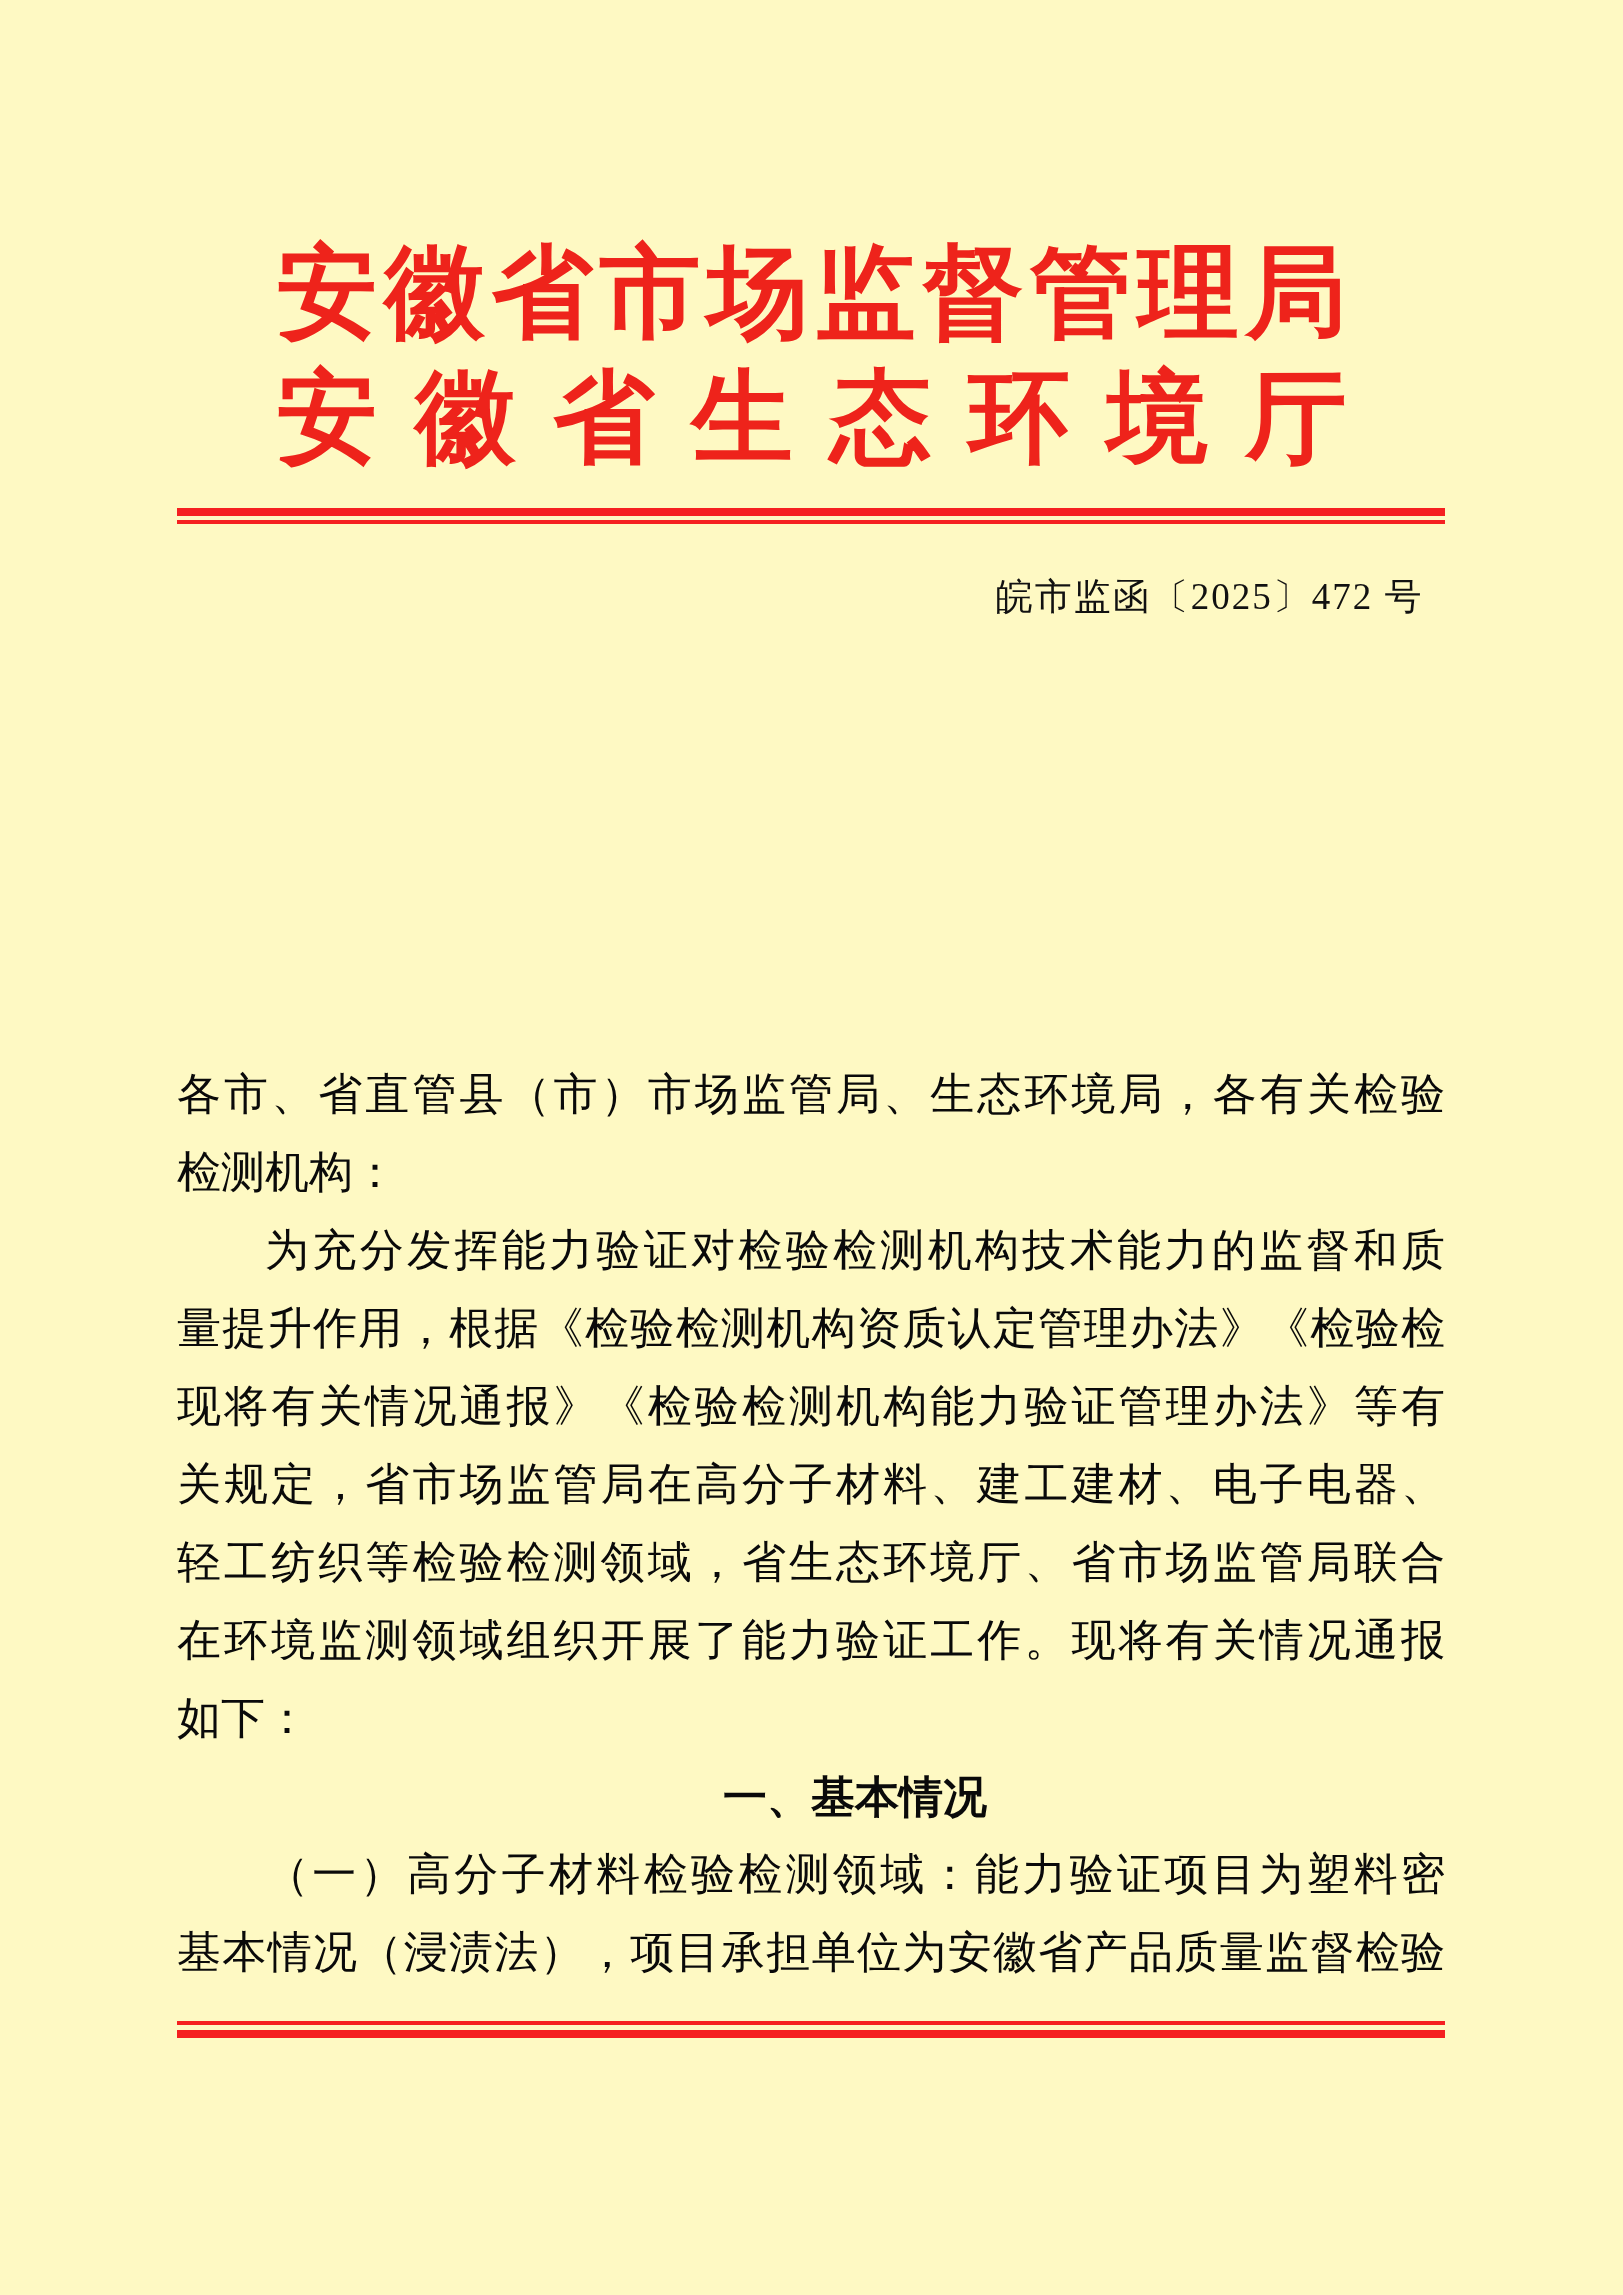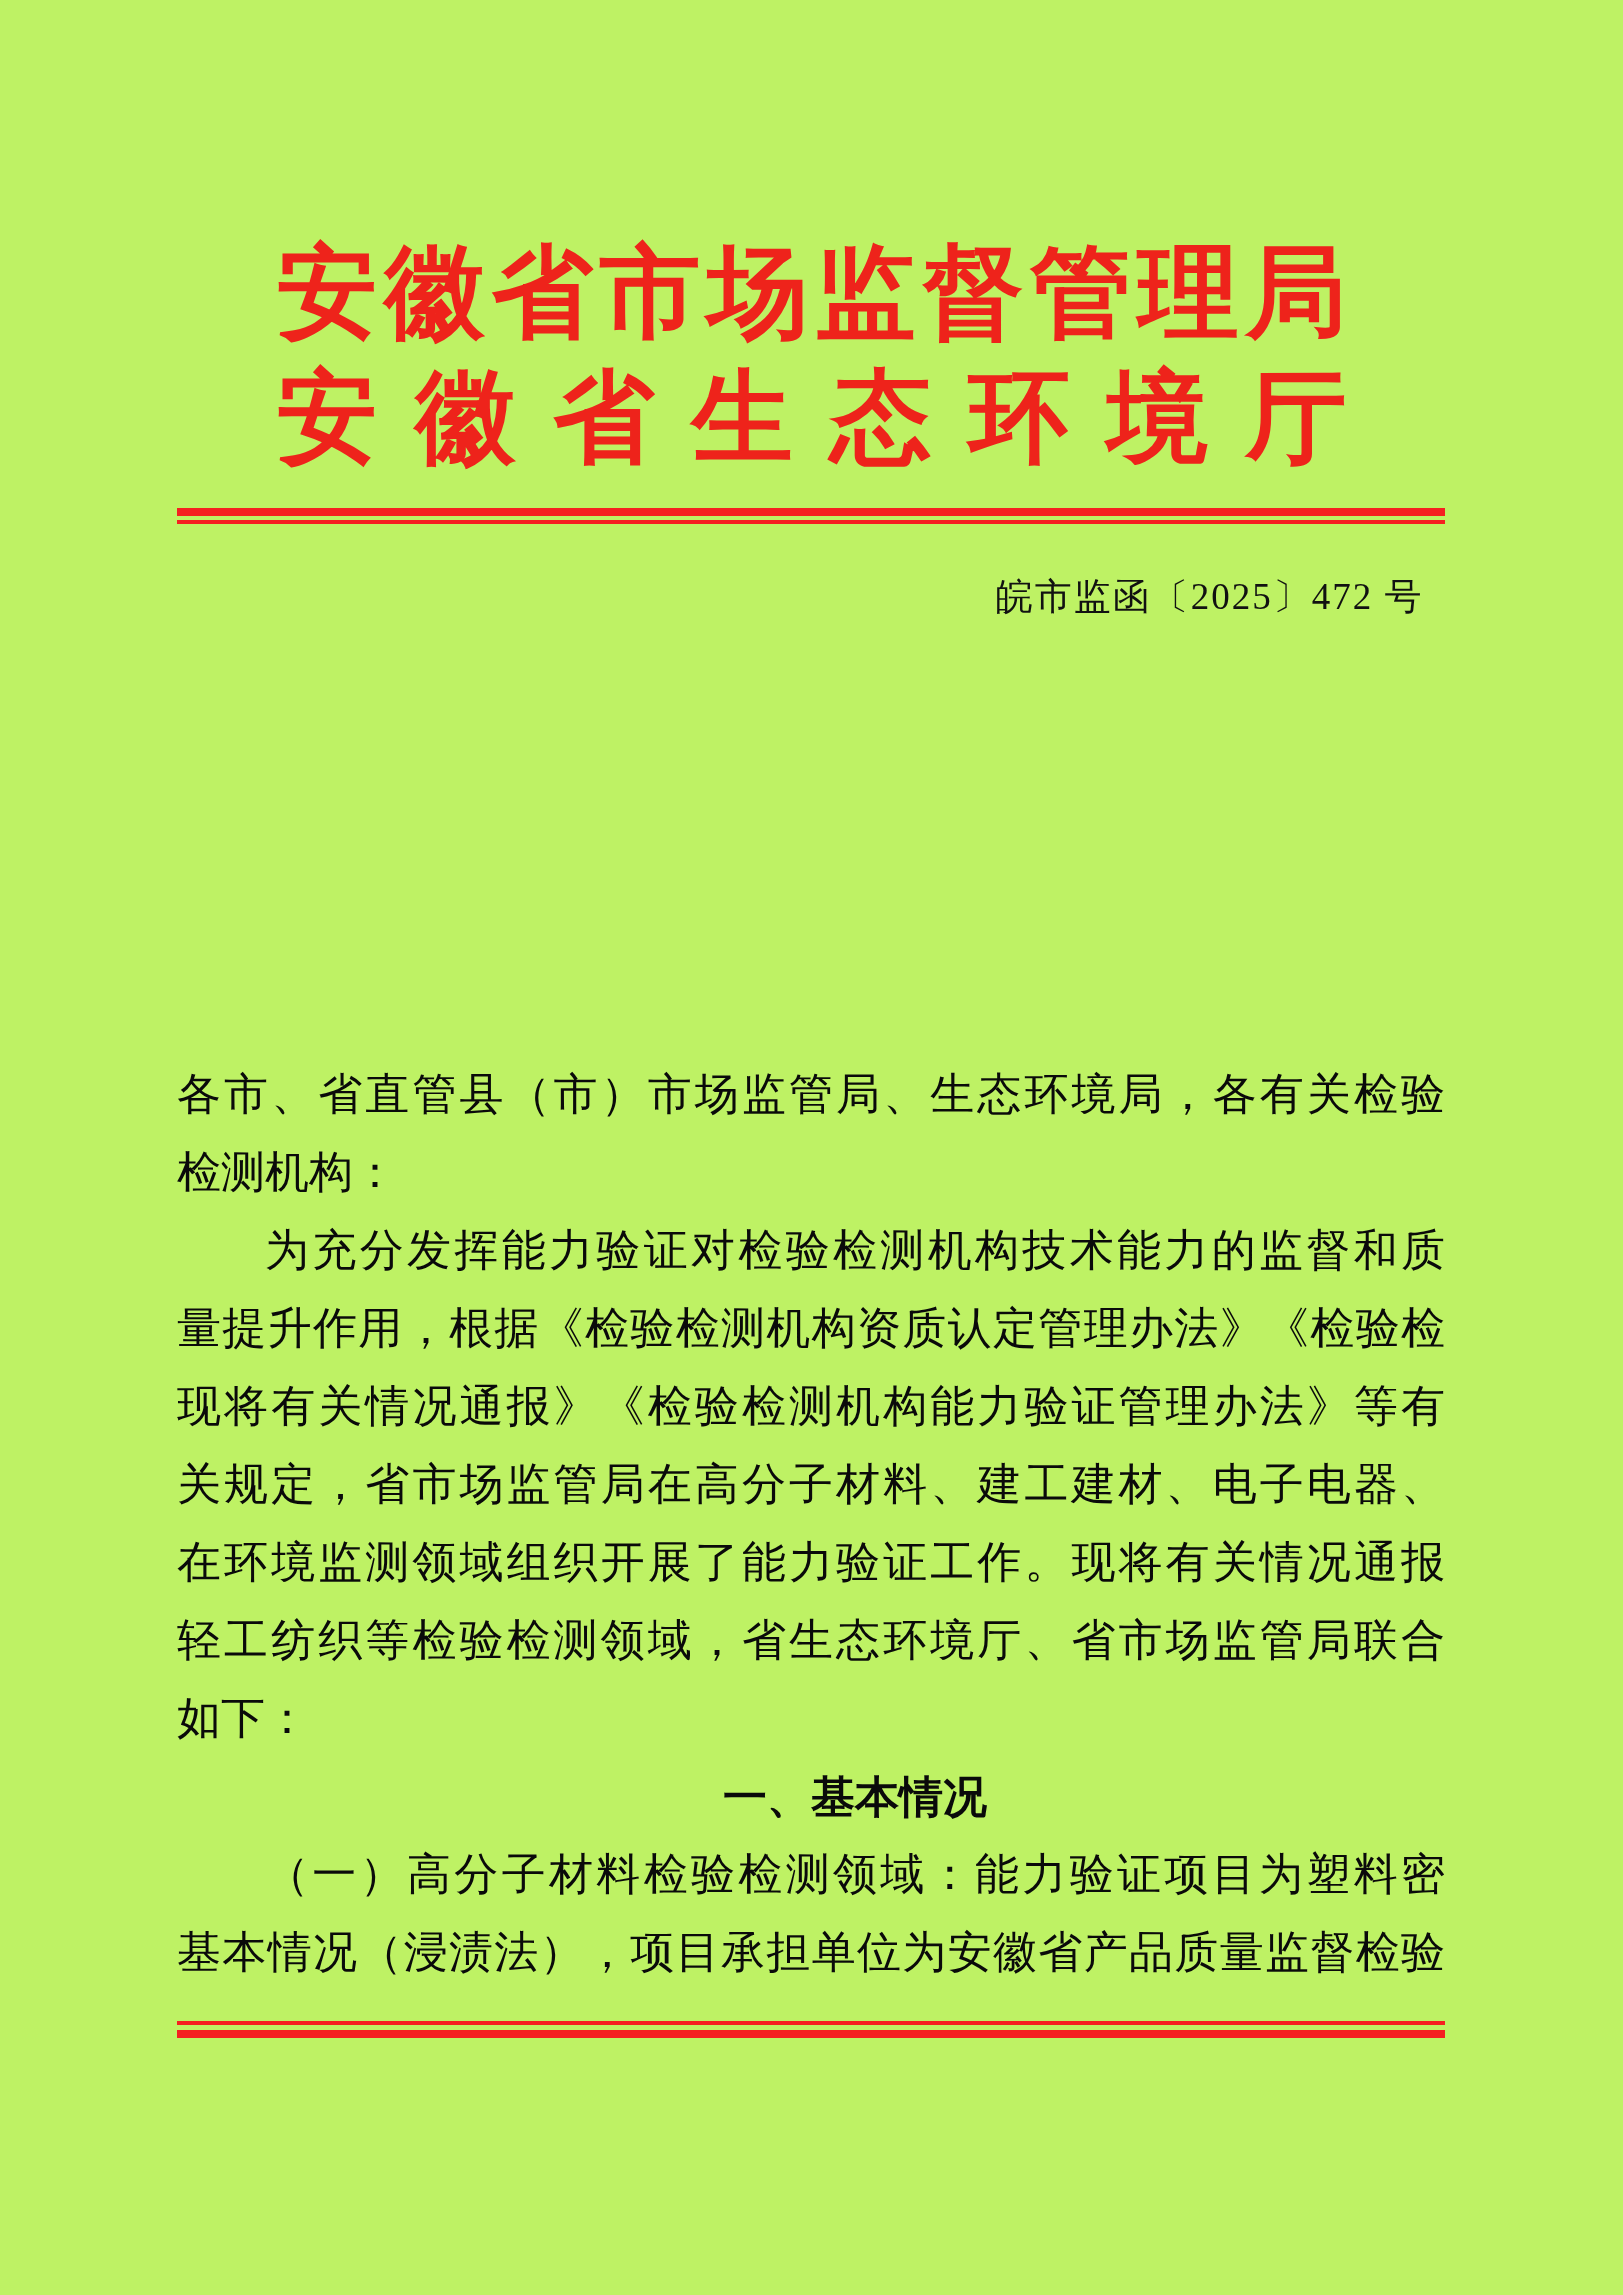--- a/index.html
+++ b/index.html
@@ -3,21 +3,21 @@
 <meta charset="utf-8">
 <style>
   * { margin: 0; padding: 0; box-sizing: border-box; }
   html, body { background: #ffffff; }
   body {
     font-family: "Liberation Serif", "DejaVu Serif", serif;
     width: 1623px; height: 2295px; position: relative; overflow: hidden;
   }
   .page {
     position: absolute; left: 0; top: 0; width: 1623px; height: 2295px;
-    background: #bef264;
+    background: #fef9c3;
   }
 
   
   .org-block {
     position: absolute; top: 231px; left: 50%; transform: translateX(-50%);
     width: 1070px; color: #ee231b;
     font-weight: bold; font-size: 101px; line-height: 125px;
     text-align: justify; -moz-text-align-last: justify; text-align-last: justify;
     text-justify: inter-character;
   }
@@ -78,22 +78,22 @@
   <div class="doc-number">皖市监函〔2025〕472 号</div>
 
 
   <div class="doc-body">
       <div class="line fill">各市、省直管县（市）市场监管局、生态环境局，各有关检验</div>
       <div class="line end">检测机构：</div>
       <div class="line fill indent">为充分发挥能力验证对检验检测机构技术能力的监督和质</div>
       <div class="line fill">量提升作用，根据《检验检测机构资质认定管理办法》《检验检</div>
       <div class="line fill">现将有关情况通报》《检验检测机构能力验证管理办法》等有</div>
       <div class="line fill">关规定，省市场监管局在高分子材料、建工建材、电子电器、</div>
+      <div class="line fill">轻工纺织等检验检测领域，省生态环境厅、省市场监管局联合</div>
       <div class="line fill">在环境监测领域组织开展了能力验证工作。现将有关情况通报</div>
-      <div class="line fill">轻工纺织等检验检测领域，省生态环境厅、省市场监管局联合</div>
       <div class="line end">如下：</div>
       <div class="line heading indent">一、基本情况</div>
       <div class="line fill indent">（一）高分子材料检验检测领域：能力验证项目为塑料密</div>
       <div class="line fill">基本情况（浸渍法），项目承担单位为安徽省产品质量监督检验</div>
     </div>
 
   <div class="rule rule-bottom-thin"></div>
   <div class="rule rule-bottom-thick"></div>
 
 </div>

